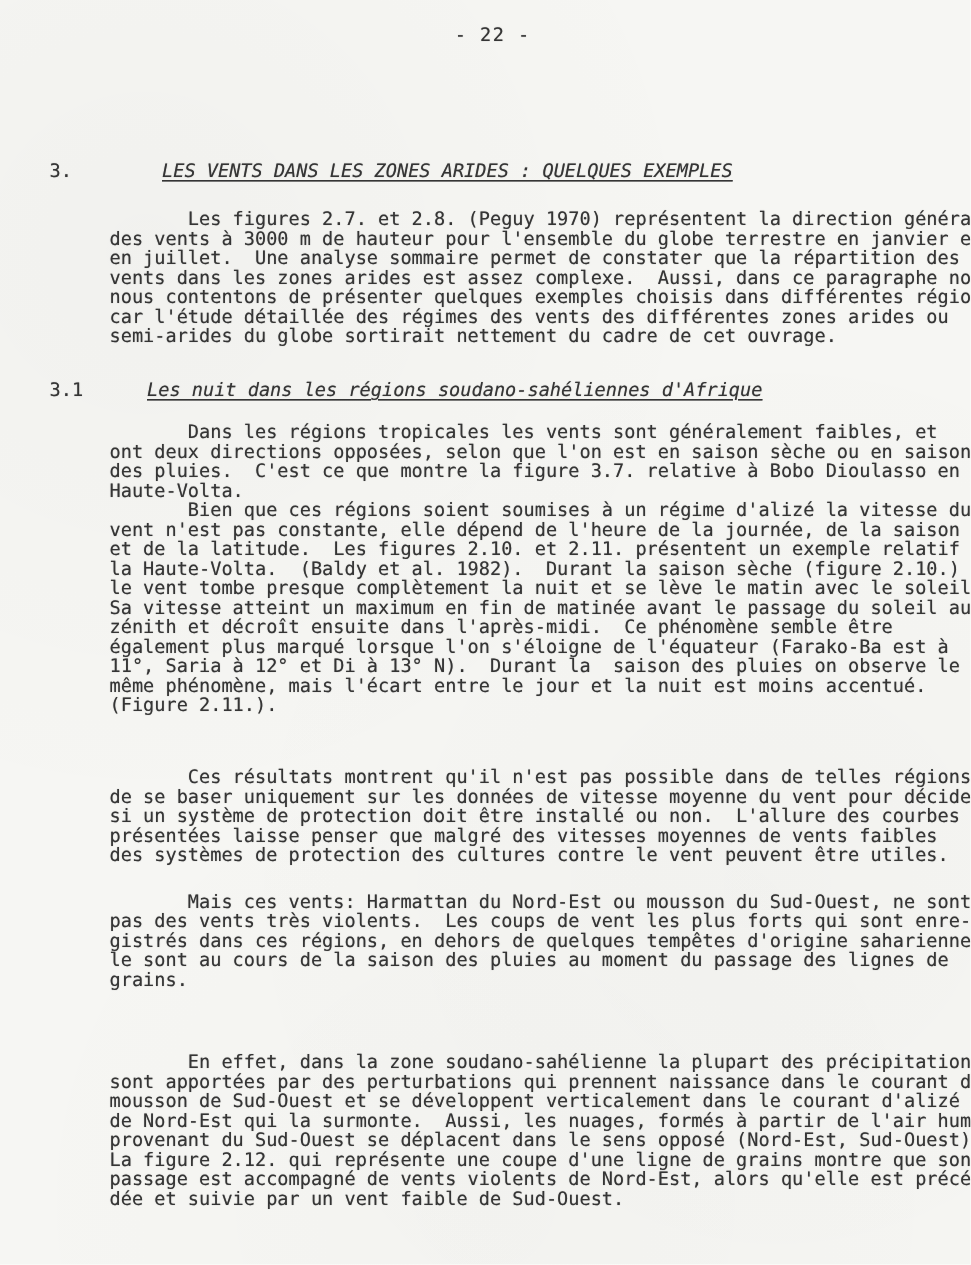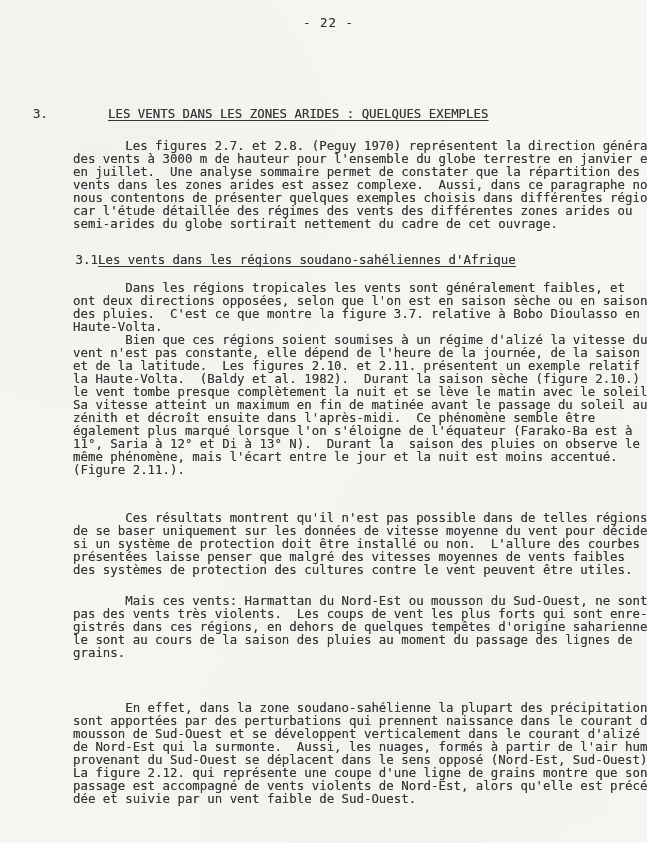--- a/index.html
+++ b/index.html
@@ -37,25 +37,26 @@
   }
   .heading {
     position: absolute;
     left: 33px;
     white-space: nowrap;
   }
   .heading .sec-num {
     display: inline-block;
   }
   .heading-3 .sec-num { width: 75px; }
-  .heading-31 .sec-num { width: 65px; text-align: right; }
+  .heading-31 .sec-num { width: 65px; }
   .heading .sec-title {
     text-decoration: underline;
     text-underline-offset: 2px;
     text-decoration-thickness: 1px;
+    font-style: italic;
   }
   .para {
     position: absolute;
     left: 33px;
     width: 606px;
     white-space: pre-wrap;
     margin-left: 40px;
   }
   .p1 { top: 139px; }
   .h3t { top: 107px; }
@@ -79,21 +80,21 @@
 
   <div class="para p1 txt">       Les figures 2.7. et 2.8. (Peguy 1970) représentent la direction générale
 des vents à 3000 m de hauteur pour l'ensemble du globe terrestre en janvier et
 en juillet.  Une analyse sommaire permet de constater que la répartition des
 vents dans les zones arides est assez complexe.  Aussi, dans ce paragraphe nous
 nous contentons de présenter quelques exemples choisis dans différentes régions
 car l'étude détaillée des régimes des vents des différentes zones arides ou
 semi-arides du globe sortirait nettement du cadre de cet ouvrage.</div>
 
   <div class="heading heading-31 h31t txt">
-    <span class="sec-num">3.1</span><span class="sec-title">Les vents dans les régions soudano-sahéliennes d'Afrique</span>
+    <span class="sec-num">3.1</span><span class="sec-title">Les nuit dans les régions soudano-sahéliennes d'Afrique</span>
   </div>
 
   <div class="para p2 txt">       Dans les régions tropicales les vents sont généralement faibles, et
 ont deux directions opposées, selon que l'on est en saison sèche ou en saison
 des pluies.  C'est ce que montre la figure 3.7. relative à Bobo Dioulasso en
 Haute-Volta.</div>
 
   <div class="para p3 txt">       Bien que ces régions soient soumises à un régime d'alizé la vitesse du
 vent n'est pas constante, elle dépend de l'heure de la journée, de la saison
 et de la latitude.  Les figures 2.10. et 2.11. présentent un exemple relatif à

